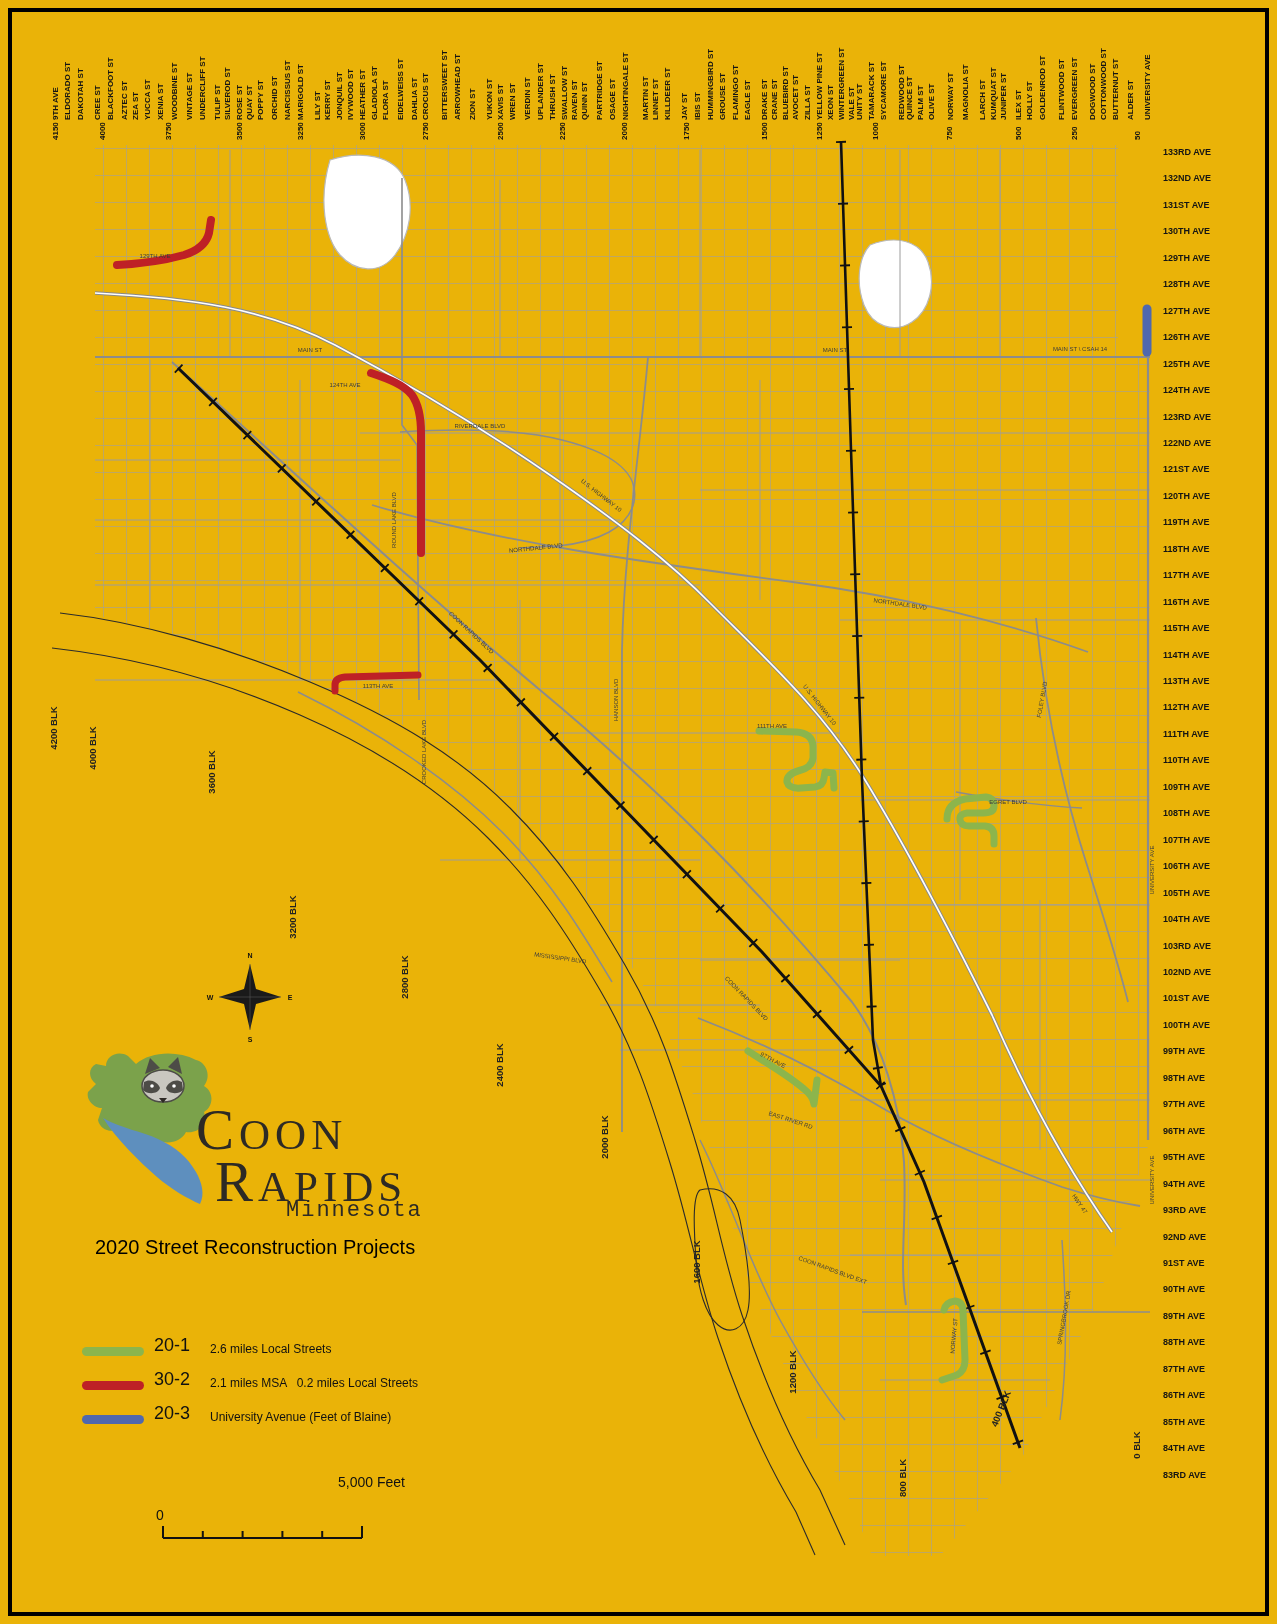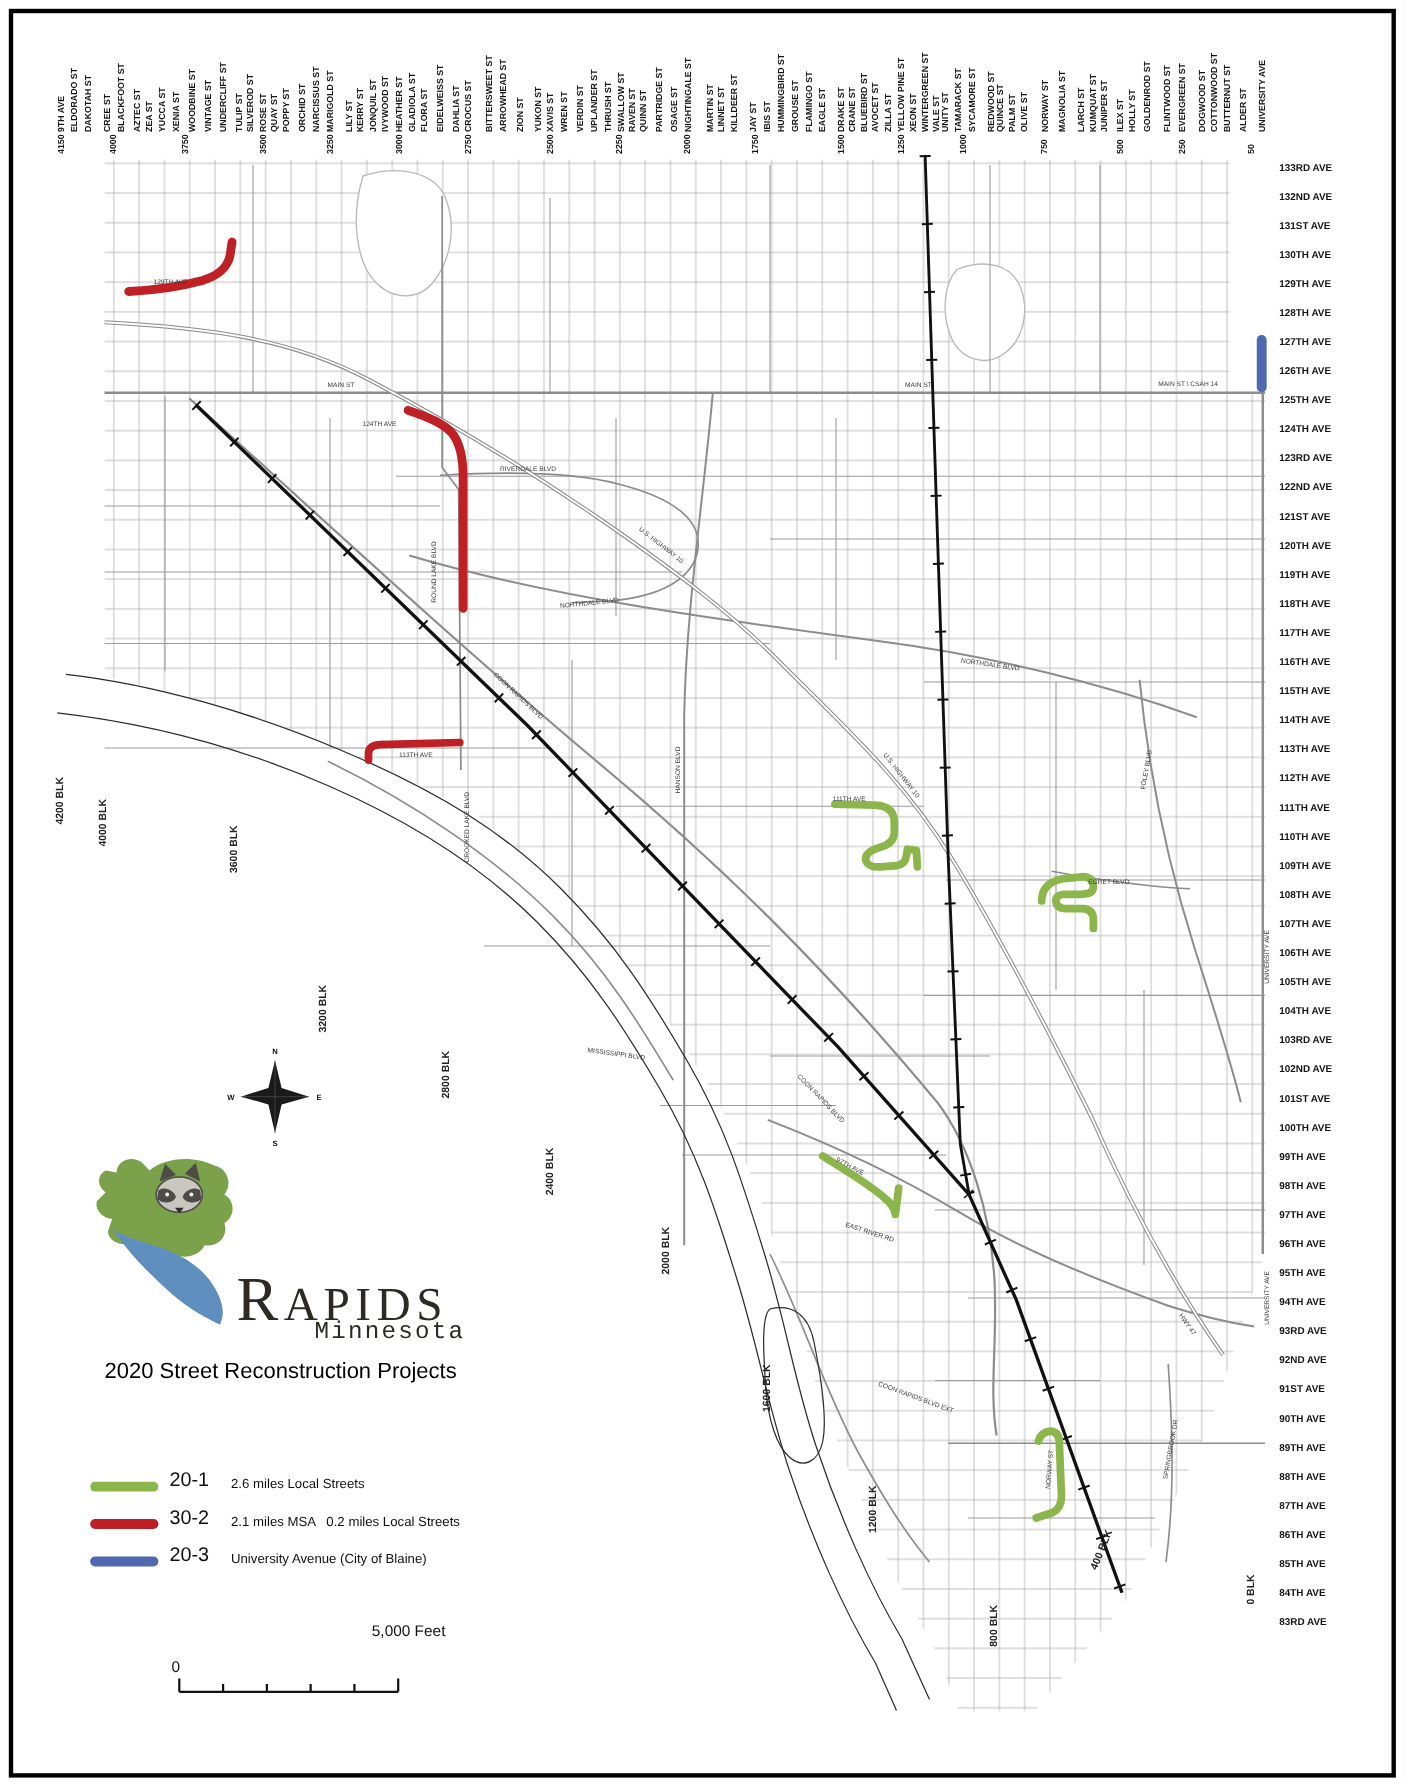--- a/index.html
+++ b/index.html
@@ -1,16 +1,16 @@
 <!DOCTYPE html>
 <html><head>
 <meta charset="utf-8">
 <style>
   html,body{margin:0;padding:0;background:#e8e8e8}
-  .page{position:relative;width:1277px;height:1624px;background:#ffffff;
+  .page{position:relative;width:1277px;height:1624px;background:#eab308;
         font-family:"Liberation Sans",sans-serif;overflow:hidden;margin:0 auto}
   .frame{position:absolute;left:8px;top:8px;right:8px;bottom:8px;border:4px solid #000;pointer-events:none;z-index:30}
   #mapSvg{position:absolute;left:0;top:0;z-index:1}
   
   .tTop{font:bold 8px "Liberation Sans",sans-serif;fill:#141414}
   .tNum{font:bold 8px "Liberation Sans",sans-serif;fill:#141414}
   .tAve{font:bold 9px "Liberation Sans",sans-serif;fill:#141414}
   .tBlk{font:bold 9.5px "Liberation Sans",sans-serif;fill:#222;text-anchor:middle}
   .tRoad{font:6px "Liberation Sans",sans-serif;fill:#3c3c3c;text-anchor:middle}
   .tCompass{font:bold 7px "Liberation Sans",sans-serif;fill:#111;text-anchor:middle}
@@ -355,22 +355,23 @@
         <span class="leg-desc">2.6 miles Local Streets</span>
       </div>
       <div class="leg-row">
         <span class="swatch" style="background: rgb(190, 32, 38);"></span>
         <span class="leg-id">30-2</span>
         <span class="leg-desc">2.1 miles MSA   0.2 miles Local Streets</span>
       </div>
       <div class="leg-row">
         <span class="swatch" style="background: rgb(79, 104, 174);"></span>
         <span class="leg-id">20-3</span>
-        <span class="leg-desc">University Avenue (City of Blaine)</span>
+        <span class="leg-desc">University Avenue (Feet of Blaine)</span>
       </div>
     </div>
 
   <span class="sb-label" style="left:156px;top:1507px">0</span>
   <span class="sb-label" style="left:338px;top:1474px">5,000 Feet</span>
 
+  <div class="logo-word" style="left:196px;top:1101px">COON</div>
   <div class="logo-word" style="left:215px;top:1153px">RAPIDS</div>
   <div class="logo-state" style="left:286px;top:1200px">Minnesota</div>
 </div>
 
 </body></html>

